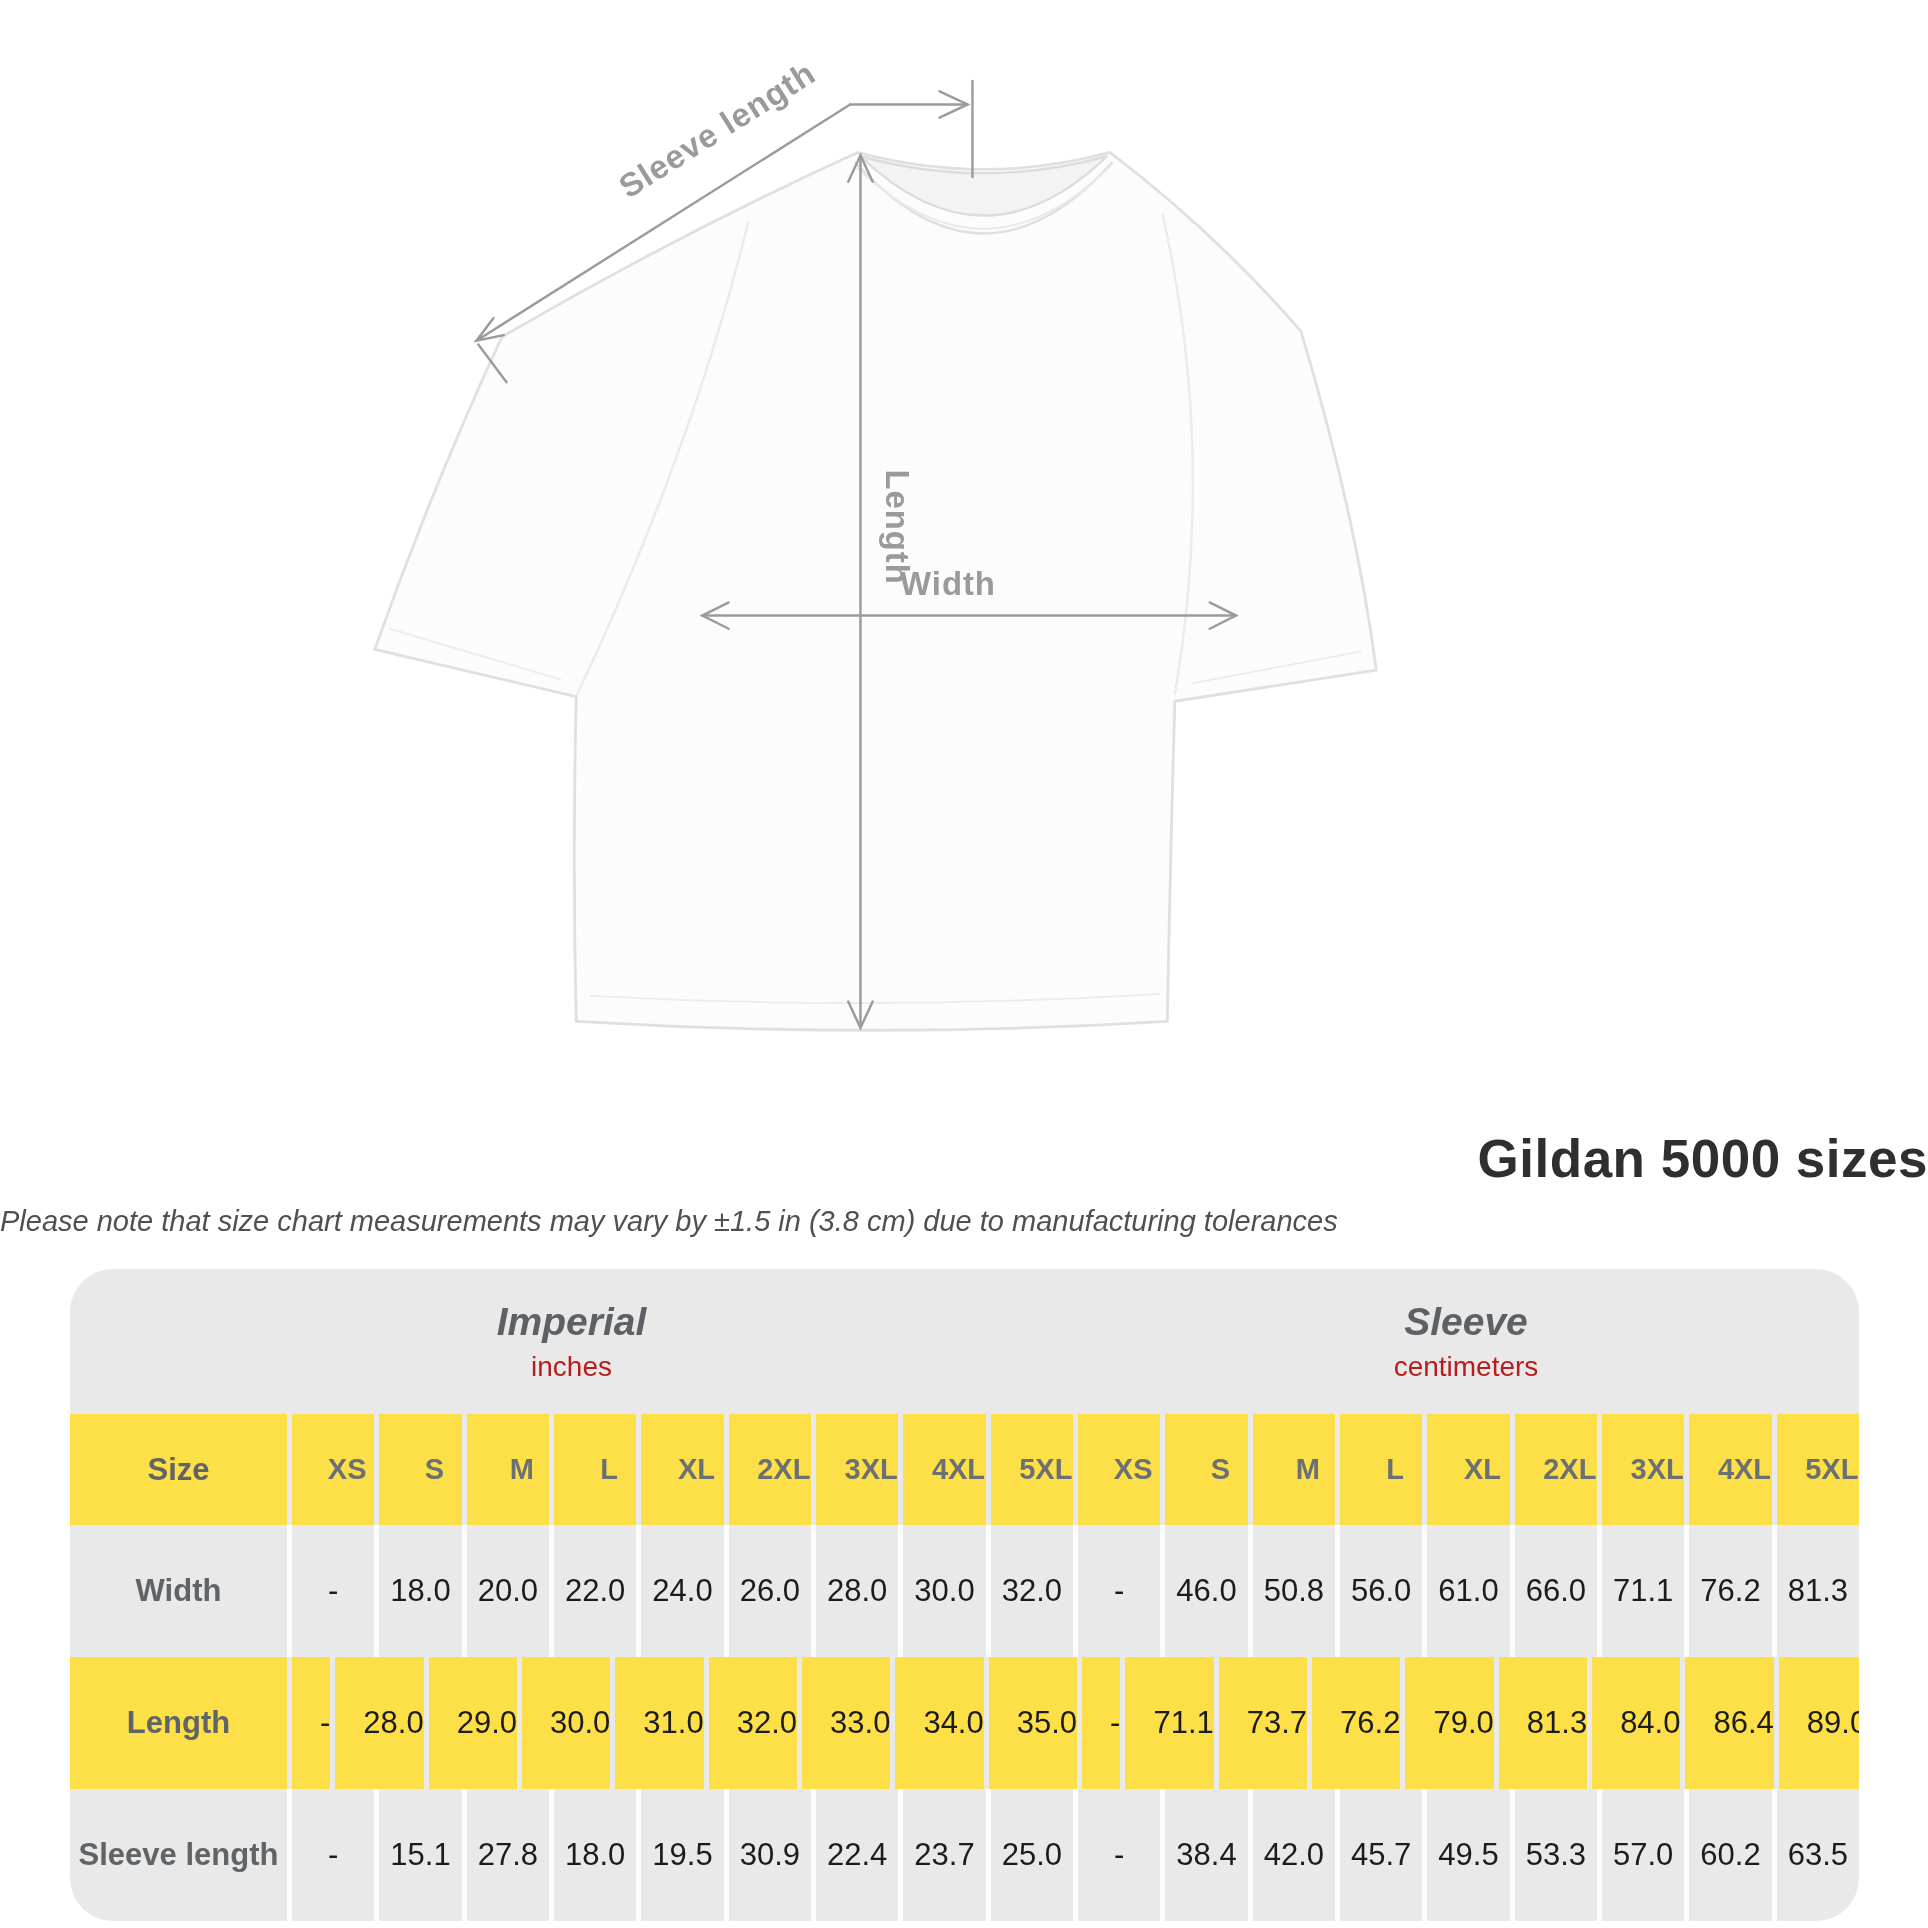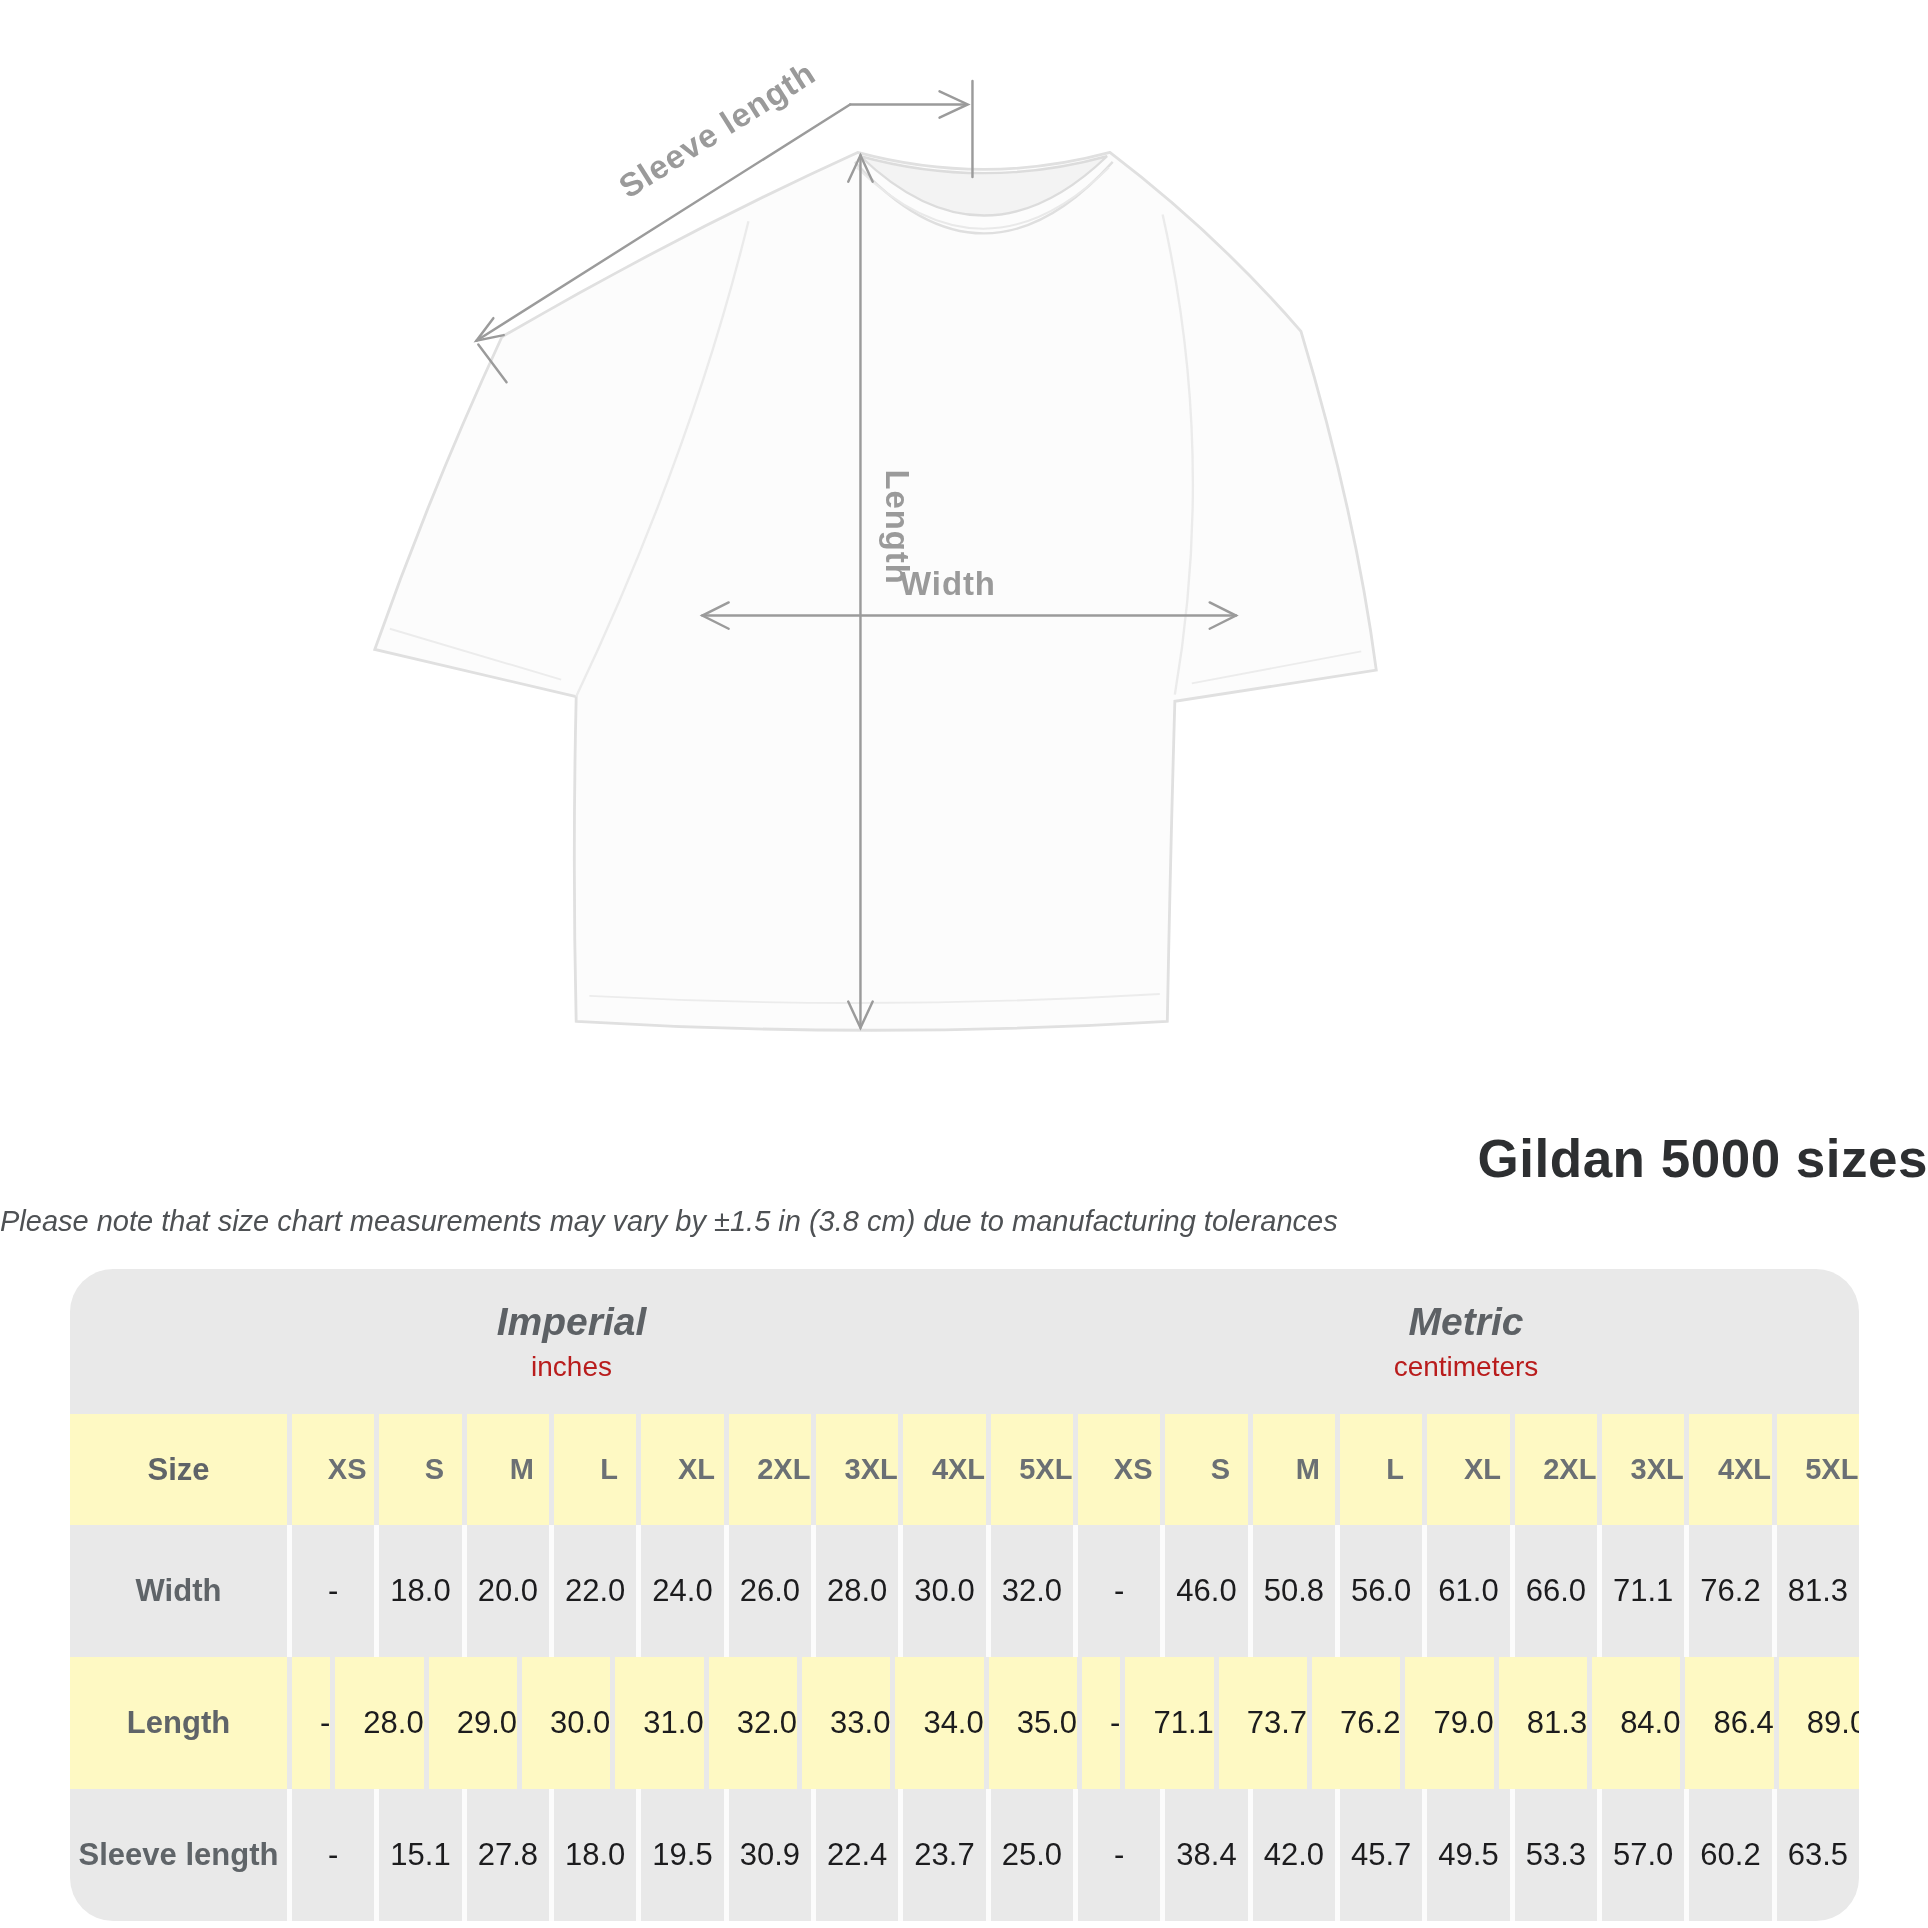--- a/index.html
+++ b/index.html
@@ -24,21 +24,21 @@
              justify-content:center;gap:6.6px;}
   .band-half.imperial{flex:0 0 1003px;}
   .band-half.metric{flex:1;}
   .band-sys{font-style:italic;font-weight:bold;font-size:39px;color:#5d6165;}
   .band-unit{font-size:28px;color:#b91c1c;}
 
   .trow{display:grid;grid-template-columns:217px repeat(18,1fr);}
   .trow.header{height:111px;}
   .trow.data{height:132px;}
   .cell{display:flex;align-items:center;justify-content:center;}
-  .r-white .cell{background:#fef9c3;}
+  .r-white .cell{background:#fde047;}
   .r-gray  .cell{background:#e9e9e9;}
   .r-white .cell + .cell{border-left:5.6px solid #e9e9e9;padding-left:28px;}
   .r-gray  .cell + .cell{border-left:5.6px solid #fcfcfc;}
   .cell.rlabel{font-weight:bold;font-size:31px;color:#5f6468;}
   .cell.shead{font-weight:bold;font-size:29px;color:#6b7074;}
   .cell.val{font-size:31px;color:#1c1c1e;}
 </style>
 </head>
 <body>
 
@@ -110,21 +110,21 @@
   <div class="subtitle">Please note that size chart measurements may vary by ±1.5 in (3.8 cm) due to manufacturing tolerances</div>
 
   <div class="size-table">
 
     <div class="band">
       <div class="band-half imperial">
         <div class="band-sys">Imperial</div>
         <div class="band-unit">inches</div>
       </div>
       <div class="band-half metric">
-        <div class="band-sys">Metric</div>
+        <div class="band-sys">Sleeve</div>
         <div class="band-unit">centimeters</div>
       </div>
     </div>
 
     <div class="trow header r-white">
       <div class="cell rlabel">Size</div>
       <div class="cell shead">XS</div>
       <div class="cell shead">S</div>
       <div class="cell shead">M</div>
       <div class="cell shead">L</div>

